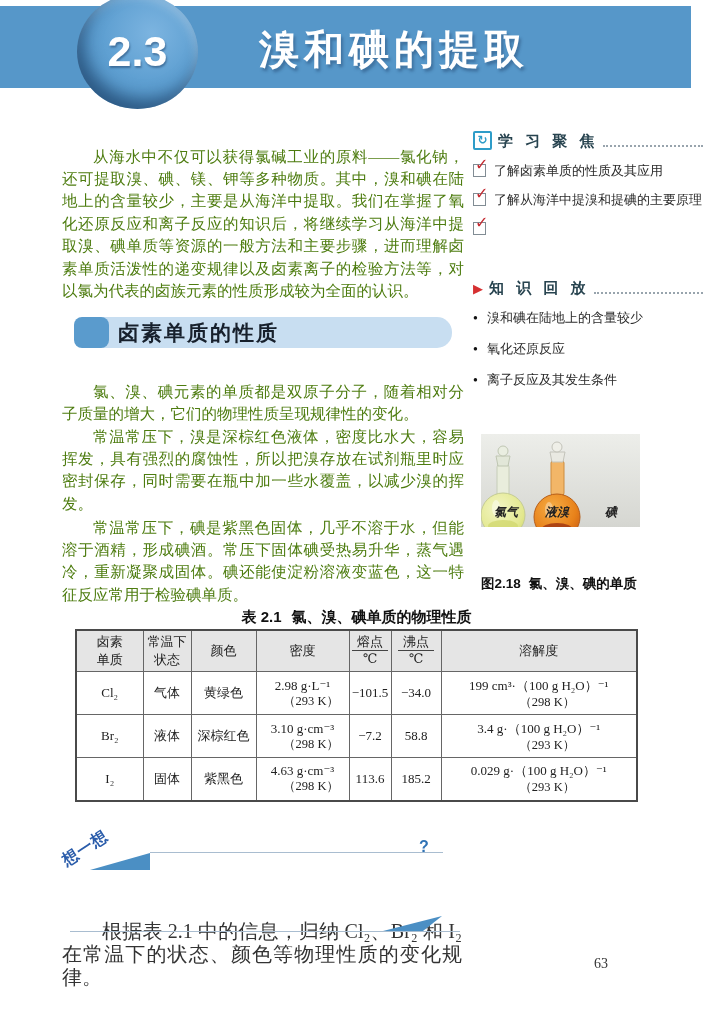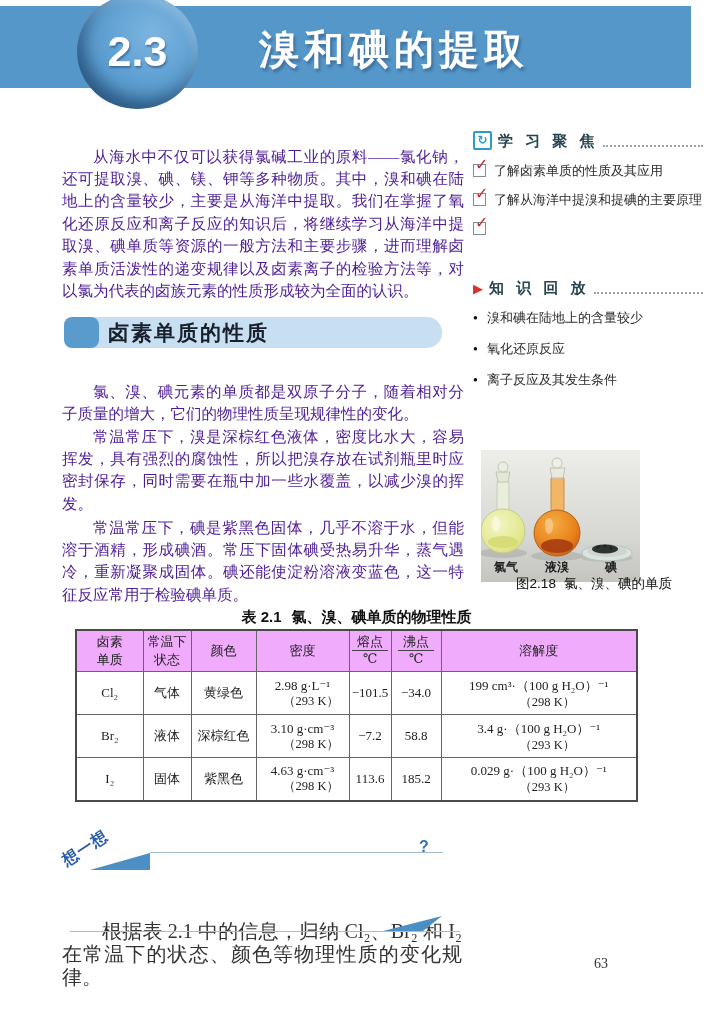--- a/index.html
+++ b/index.html
@@ -13,28 +13,28 @@
         box-shadow:inset 7px -10px 16px rgba(13,40,77,.55), inset -3px 5px 8px rgba(255,255,255,.25);
         display:flex;align-items:center;justify-content:center;z-index:2;}
   .num-circle span{font-family:"Liberation Sans","DejaVu Sans",sans-serif;font-weight:bold;
         font-size:43px;color:#ffffff;text-shadow:1px 2px 2px rgba(20,50,90,.45);}
   .chapter-title{position:absolute;left:259px;top:22px;z-index:3;
         font-family:"Liberation Sans","DejaVu Sans",sans-serif;font-weight:bold;font-size:40px;
         color:#ffffff;letter-spacing:5px;text-shadow:2px 3px 3px rgba(25,55,95,.4);white-space:nowrap;}
 
   
   .para{position:absolute;left:62px;width:402px;font-size:15.5px;line-height:22.4px;
-        text-align:justify;text-indent:2em;color:#4c1d95;}
+        text-align:justify;text-indent:2em;color:#4d7c0f;}
   .p-intro{top:130px;}
   .p-1{top:365px;}
   .p-2{top:410px;}
   .p-3{top:501px;}
 
   
-  .section-banner{position:absolute;left:64px;top:317px;width:378px;height:31px;
+  .section-banner{position:absolute;left:74px;top:317px;width:378px;height:31px;
         background:#c8def1;border-radius:15px;}
   .section-accent{position:absolute;left:0;top:0;width:35px;height:31px;border-radius:8px;background:#5a9bcd;}
   .section-title{position:absolute;left:44px;top:0;line-height:31px;
         font-family:"Liberation Sans","DejaVu Sans",sans-serif;font-weight:bold;font-size:21px;
         color:#17202c;letter-spacing:2px;white-space:nowrap;}
 
   
   .sidebox{position:absolute;left:473px;width:232px;font-family:"Liberation Sans","DejaVu Sans",sans-serif;}
   .focus-box{top:131px;}
   .review-box{top:279px;}
@@ -46,37 +46,37 @@
   .play-icon{color:#d63031;font-size:13px;line-height:18px;flex:0 0 auto;}
   .side-items{margin-top:10px;}
   .side-item{display:flex;align-items:flex-start;margin-bottom:10px;font-size:13px;line-height:19px;color:#2b2b2b;}
   .review-box .side-item{margin-bottom:12px;}
   .chk{position:relative;flex:0 0 16px;width:16px;height:15px;margin-right:5px;margin-top:1px;}
   .chk .box{position:absolute;left:0;top:2px;width:11px;height:11px;border:1.6px solid #818c94;background:#fff;}
   .chk .tick{position:absolute;left:2px;top:-7px;color:#c4272e;font-weight:bold;font-size:16px;}
   .bullet{flex:0 0 14px;font-size:8px;line-height:19px;color:#111;}
 
   
-  .photo{position:absolute;left:481px;top:450px;width:159px;height:132px;overflow:hidden;}
+  .photo{position:absolute;left:481px;top:434px;width:159px;height:93px;overflow:hidden;font-style:italic;}
   .photo svg{display:block;}
   .photo-label{position:absolute;transform:translateX(-50%);bottom:6px;
         font-family:"Liberation Sans","DejaVu Sans",sans-serif;font-weight:bold;font-size:12px;color:#222;white-space:nowrap;}
   .fig-caption{position:absolute;left:481px;top:575px;width:226px;
-        font-family:"Liberation Sans","DejaVu Sans",sans-serif;font-weight:normal;font-size:13.5px;color:#111;white-space:nowrap;text-align:center;}
+        font-family:"Liberation Sans","DejaVu Sans",sans-serif;font-weight:bold;font-size:13.5px;color:#111;white-space:nowrap;}
   .fig-caption .lbl{margin-right:8px;}
 
   
   .table-title{position:absolute;left:75px;top:608px;width:563px;text-align:center;
         font-family:"Liberation Sans","DejaVu Sans",sans-serif;font-weight:bold;font-size:15px;color:#111;}
   .table-title .lbl{margin-right:10px;}
   table.props{position:absolute;left:75px;top:629px;width:563px;border-collapse:collapse;
         font-size:13px;color:#222;table-layout:fixed;}
   table.props th,table.props td{border:1px solid #666;text-align:center;vertical-align:middle;padding:2px 1px;}
   table.props{border:2px solid #4a4a4a;}
-  table.props thead tr{height:34px;background:#f0abfc;}
+  table.props thead tr{height:34px;background:#e5e5e5;}
   table.props tbody tr{height:43px;background:#ffffff;}
   table.props th{font-weight:normal;font-size:13px;color:#1d1d1d;}
   .frac{display:inline-block;line-height:1.15;}
   .frac .top{border-bottom:1px solid #444;padding:0 5px 1px;}
   .frac .bot{padding-top:1px;}
   td .l2{font-size:12.5px;line-height:15px;padding-left:17px;}
   .col1{width:67px;}.col2{width:48px;}.col3{width:65px;}.col4{width:93px;}
   .col5{width:42px;}.col6{width:50px;}.col7{width:196px;}
 
   

